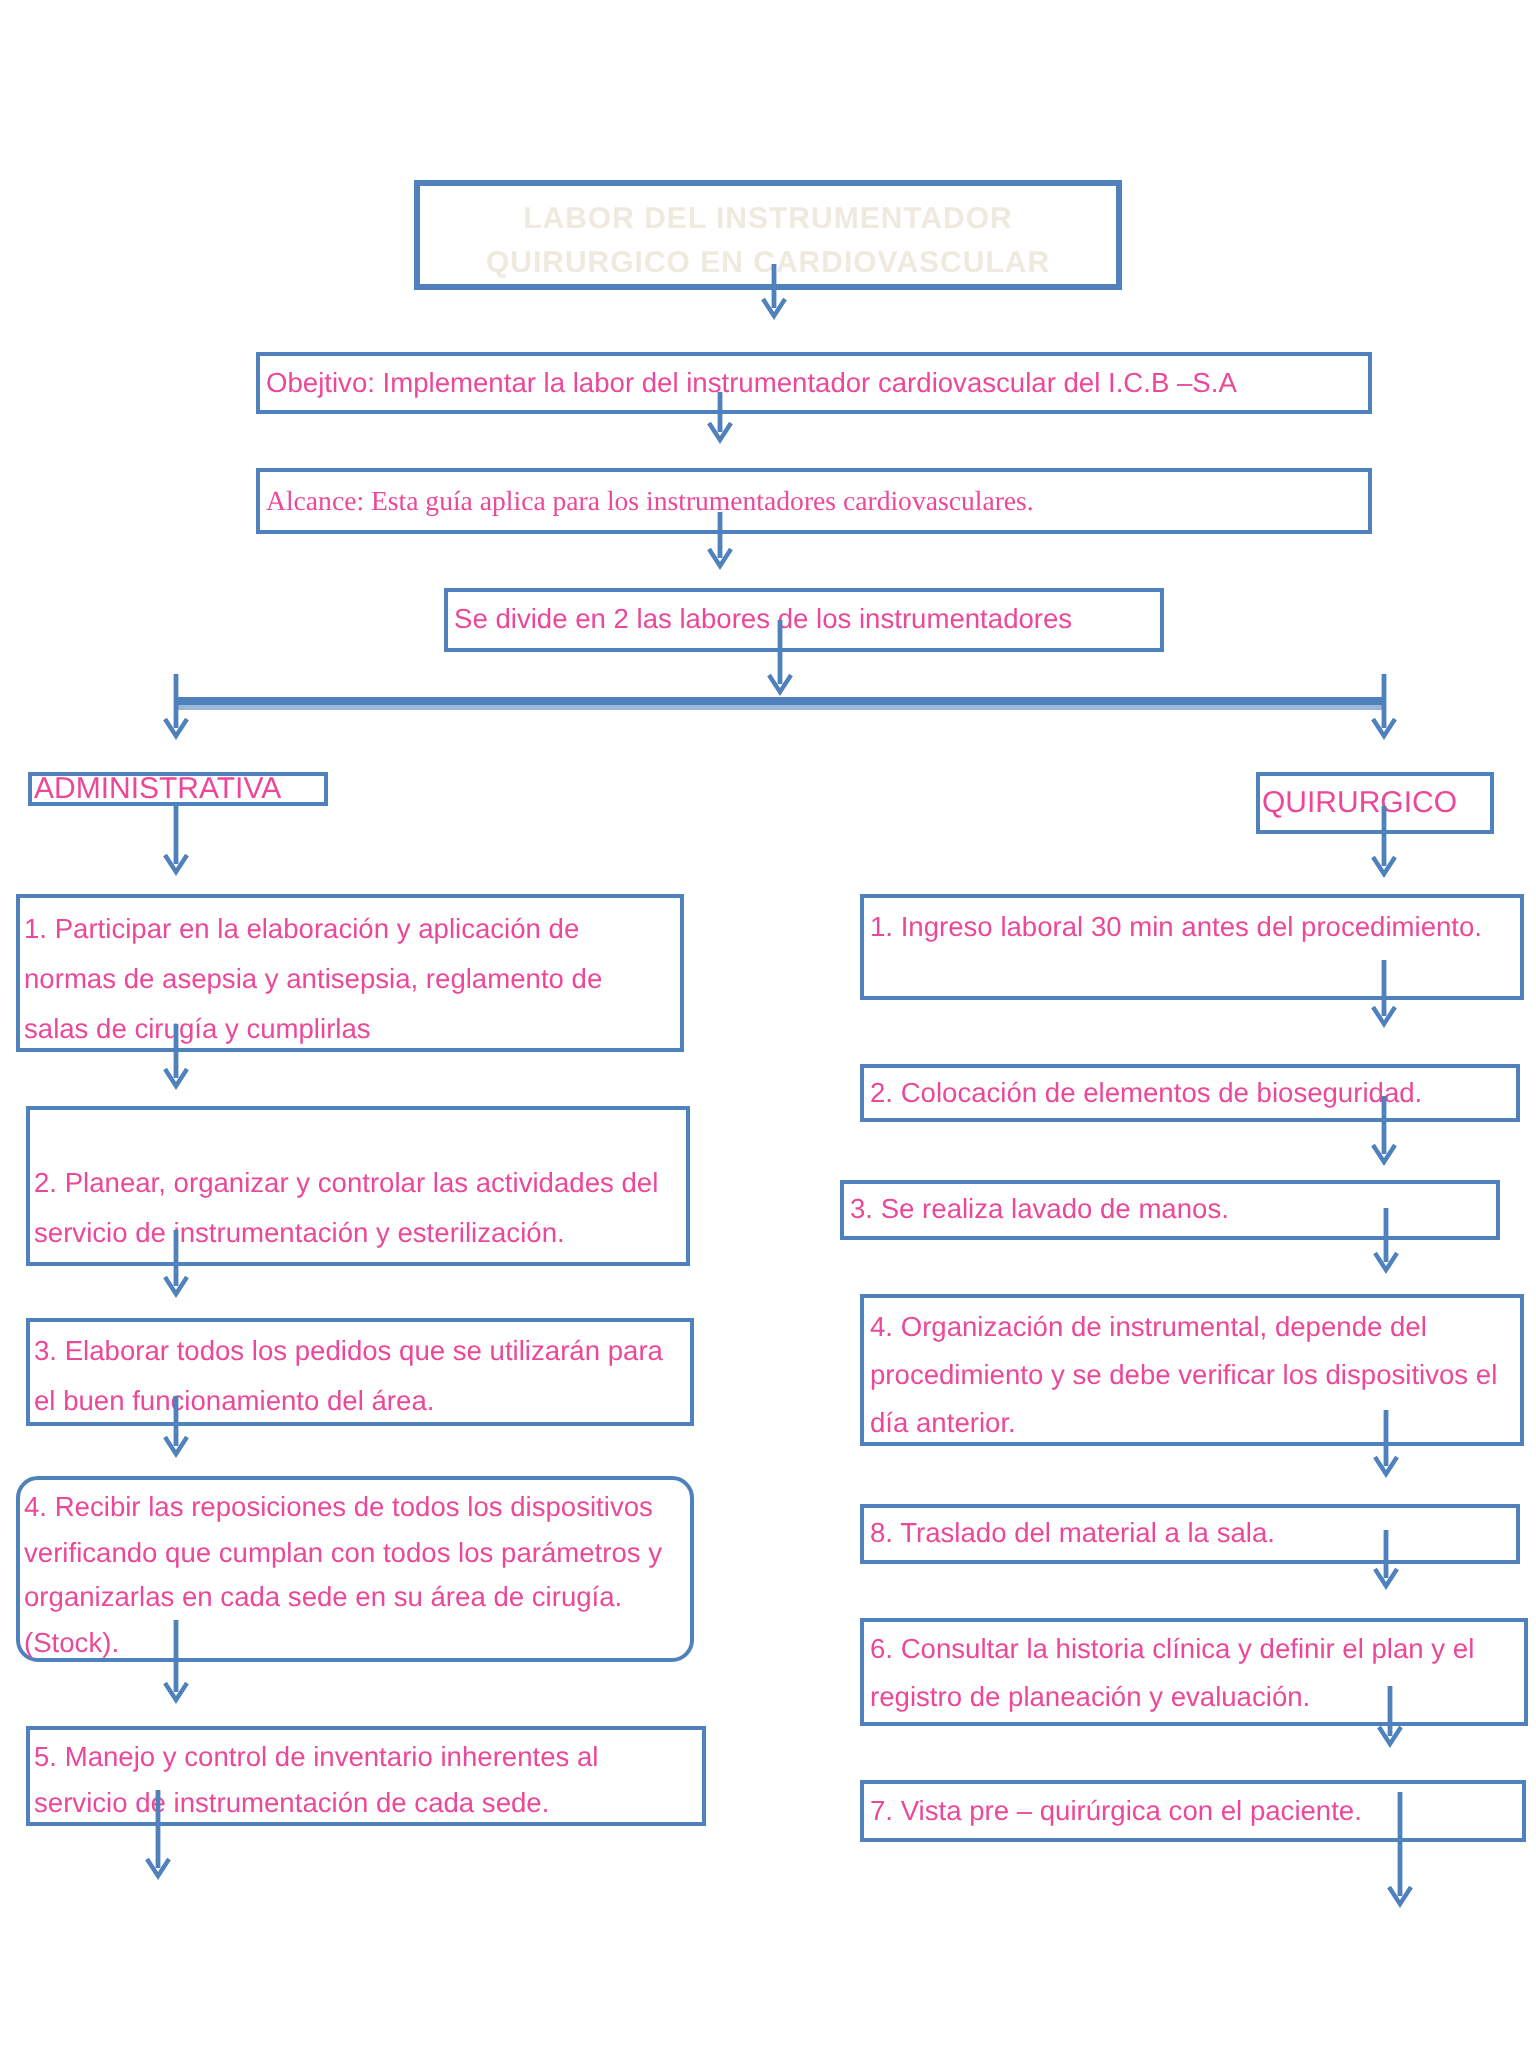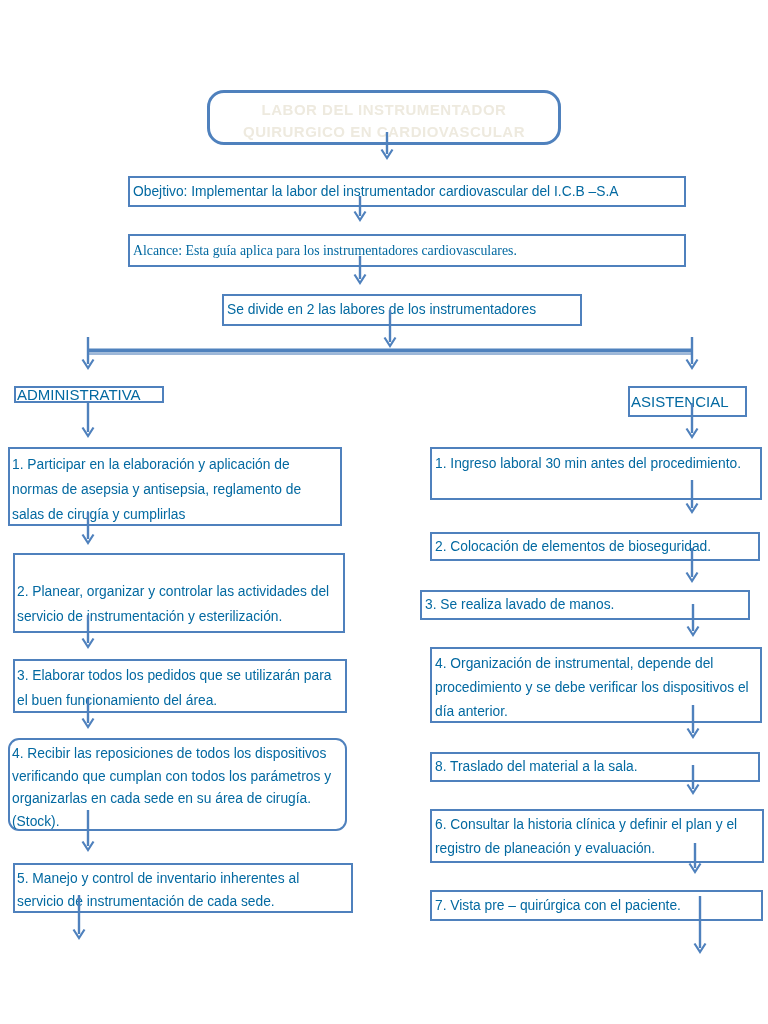--- a/index.html
+++ b/index.html
@@ -2,48 +2,48 @@
 <html><head>
 <meta charset="utf-8">
 <style>
   html,body{margin:0;padding:0;background:#fff;}
   .canvas{
     position:relative;width:768px;height:1024px;background:#ffffff;overflow:hidden;
     font-family:"Liberation Sans","DejaVu Sans",sans-serif;color:#3d3d3d;
   }
   .box{
     position:absolute;border:2px solid #4f81bd;background:#ffffff;
-    font-size:13.8px;line-height:24px;color:#0369a1;box-sizing:border-box;
+    font-size:13.8px;line-height:24px;color:#ec4899;box-sizing:border-box;
   }
   .vcenter{display:flex;align-items:center;}
   .title-box{
     border-width:3px;text-align:center;font-weight:bold;font-size:15px;
     letter-spacing:.5px;color:#eeeadf;line-height:22px;padding-top:6px;
     text-transform:uppercase;
   }
   .label-box{font-size:15px;padding-left:1px;}
   .oneline{padding-left:3px;}
   svg.connectors{position:absolute;left:0;top:0;z-index:5;pointer-events:none;}
 </style>
 </head>
 <body>
 
 <div class="canvas">
 
-  <div class="box title-box" style="left:207px;top:90px;width:354px;height:55px;border-radius:17px;">LABOR DEL INSTRUMENTADOR QUIRURGICO EN CARDIOVASCULAR</div>
+  <div class="box title-box" style="left:207px;top:90px;width:354px;height:55px;">LABOR DEL INSTRUMENTADOR QUIRURGICO EN CARDIOVASCULAR</div>
 
   <div class="box vcenter oneline" style="left:128px;top:176px;width:558px;height:31px;">Obejtivo: Implementar la labor del instrumentador cardiovascular del I.C.B –S.A</div>
 
   <div class="box vcenter oneline" style="left:128px;top:234px;width:558px;height:33px;font-family:Liberation Serif, serif;">Alcance: Esta guía aplica para los instrumentadores cardiovasculares.</div>
 
   <div class="box vcenter oneline" style="left:222px;top:294px;width:360px;height:32px;">Se divide en 2 las labores de los instrumentadores</div>
 
   <div class="box vcenter label-box" style="left:14px;top:386px;width:150px;height:17px;">ADMINISTRATIVA</div>
 
-  <div class="box vcenter label-box" style="left:628px;top:386px;width:119px;height:31px;">ASISTENCIAL</div>
+  <div class="box vcenter label-box" style="left:628px;top:386px;width:119px;height:31px;">QUIRURGICO</div>
 
   <div class="box" style="left:8px;top:447px;width:334px;height:79px;padding:3px 4px 0 2px;line-height:25px;">1. Participar en la elaboración y aplicación de normas de asepsia y antisepsia, reglamento de salas de cirugía y cumplirlas</div>
 
   <div class="box" style="left:13px;top:553px;width:332px;height:80px;padding:24px 2px 0 2px;line-height:25px;">2. Planear, organizar y controlar las actividades del servicio de instrumentación y esterilización.</div>
 
   <div class="box" style="left:13px;top:659px;width:334px;height:54px;padding:2px 4px 0 2px;line-height:25px;">3. Elaborar todos los pedidos que se utilizarán para el buen funcionamiento del área.</div>
 
   <div class="box" style="left:8px;top:738px;width:339px;height:93px;padding:3px 4px 0 2px;line-height:22.5px;border-radius:11px;">4. Recibir las reposiciones de todos los dispositivos verificando que cumplan con todos los parámetros y organizarlas en cada sede en su área de cirugía. (Stock).</div>
 
   <div class="box" style="left:13px;top:863px;width:340px;height:50px;padding:2px 4px 0 2px;line-height:23px;">5. Manejo y control de inventario inherentes al servicio de instrumentación de cada sede.</div>

